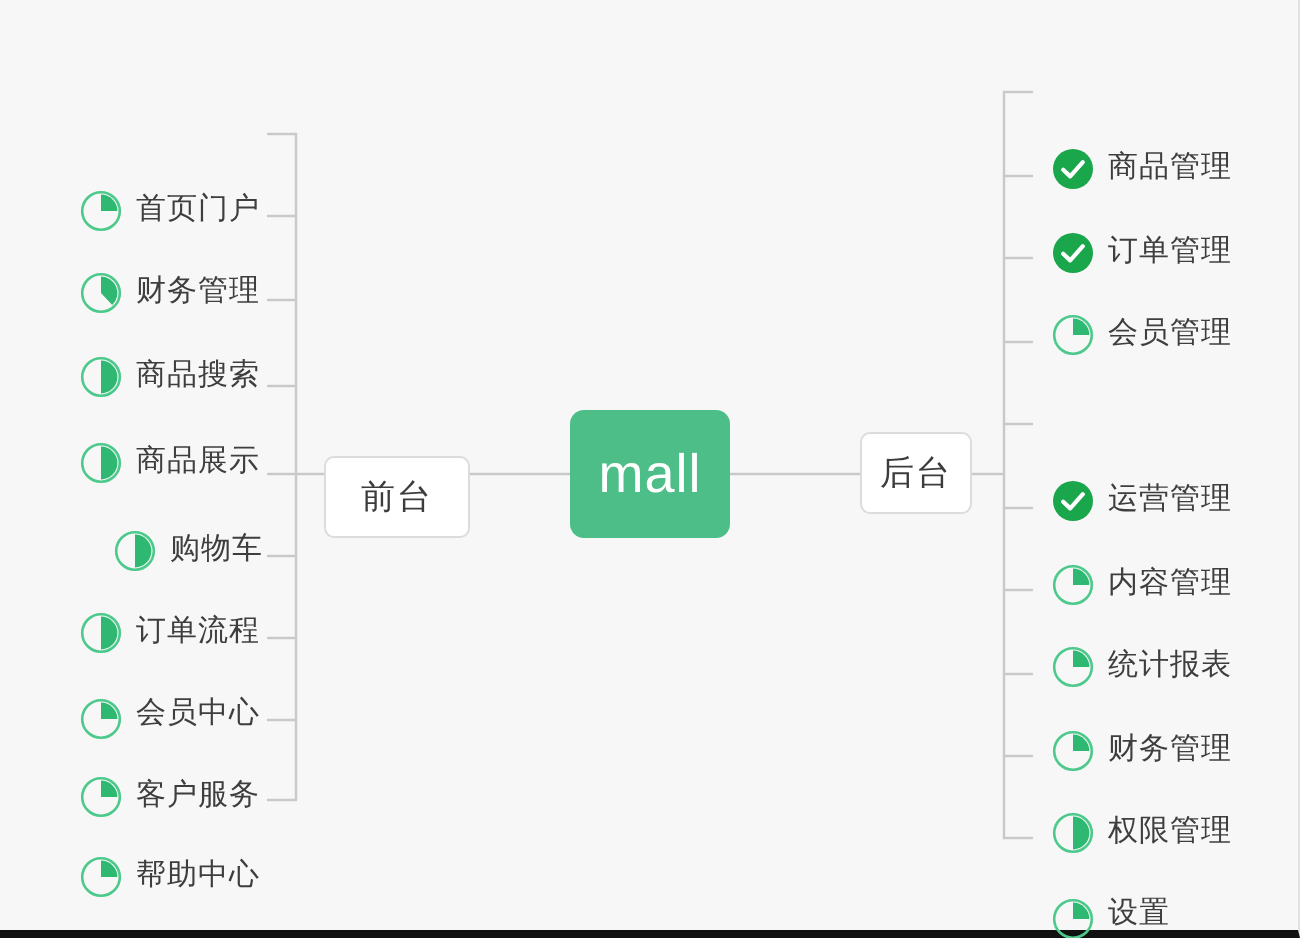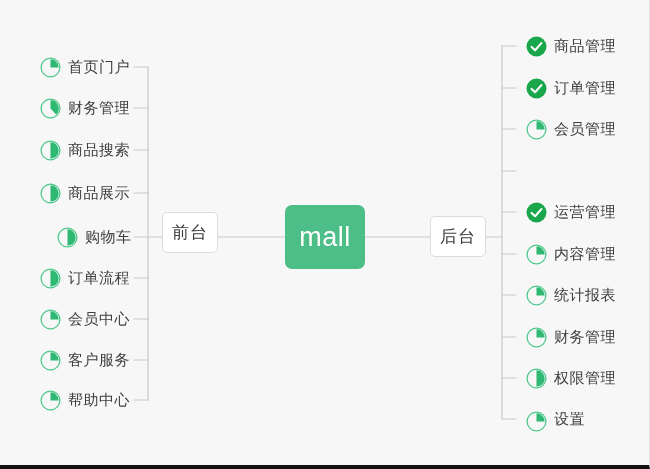--- a/index.html
+++ b/index.html
@@ -23,20 +23,21 @@
     border-bottom: 4px solid #111111;
   }
 
   
   .leaf {
     position: absolute;
     display: flex;
     align-items: center;
     height: 26px;
     white-space: nowrap;
+    margin-top: 38px;
   }
   .leaf.right-side { flex-direction: row; }
   .leaf.left-side  { flex-direction: row; }
 
   .leaf-label {
     font-size: 15px;
     color: #3e3e3e;
     letter-spacing: 0.5px;
     line-height: 26px;
   }
@@ -75,21 +76,21 @@
     align-items: center;
     justify-content: center;
     color: #ffffff;
     font-size: 27px;
     letter-spacing: 0.5px;
     left: 285px;
     top: 205px;
     width: 80px;
     height: 64px;
   }
-  #node-front { left: 162px; top: 212px; width: 56px; height: 41px; }
+  #node-front { left: 162px; top: 228px; width: 73px; height: 41px; }
   #node-back  { left: 430px; top: 216px; width: 56px; height: 41px; }
 
   
   #wires {
     position: absolute;
     left: 0; top: 0;
     width: 650px; height: 469px;
     pointer-events: none;
   }
 </style>
@@ -192,21 +193,21 @@
   </div>
   <div class="leaf left-side" style="left:40px;  top:265px;">
     <span class="status-icon">
         <svg viewBox="0 0 21 21" xmlns="http://www.w3.org/2000/svg">
           <circle cx="10.5" cy="10.5" r="9.4" fill="none" stroke="#4ec98c" stroke-width="1.3"></circle>
           <path d="M 10.5 10.5 L 10.5 2.3000000000000007 A 8.2 8.2 0 0 1 10.5 18.7 Z" fill="#2eb872"></path>
         </svg>
       </span>
     <span class="leaf-label">订单流程</span>
   </div>
-  <div class="leaf left-side" style="left:40px;  top:306px;">
+  <div class="leaf left-side" style="left:40px;  top:306px;align-items:flex-end;">
     <span class="status-icon">
         <svg viewBox="0 0 21 21" xmlns="http://www.w3.org/2000/svg">
           <circle cx="10.5" cy="10.5" r="9.4" fill="none" stroke="#4ec98c" stroke-width="1.3"></circle>
           <path d="M 10.5 10.5 L 10.5 2.3000000000000007 A 8.2 8.2 0 0 1 18.7 10.5 Z" fill="#2eb872"></path>
         </svg>
       </span>
     <span class="leaf-label">会员中心</span>
   </div>
   <div class="leaf left-side" style="left:40px;  top:347px;">
     <span class="status-icon">

